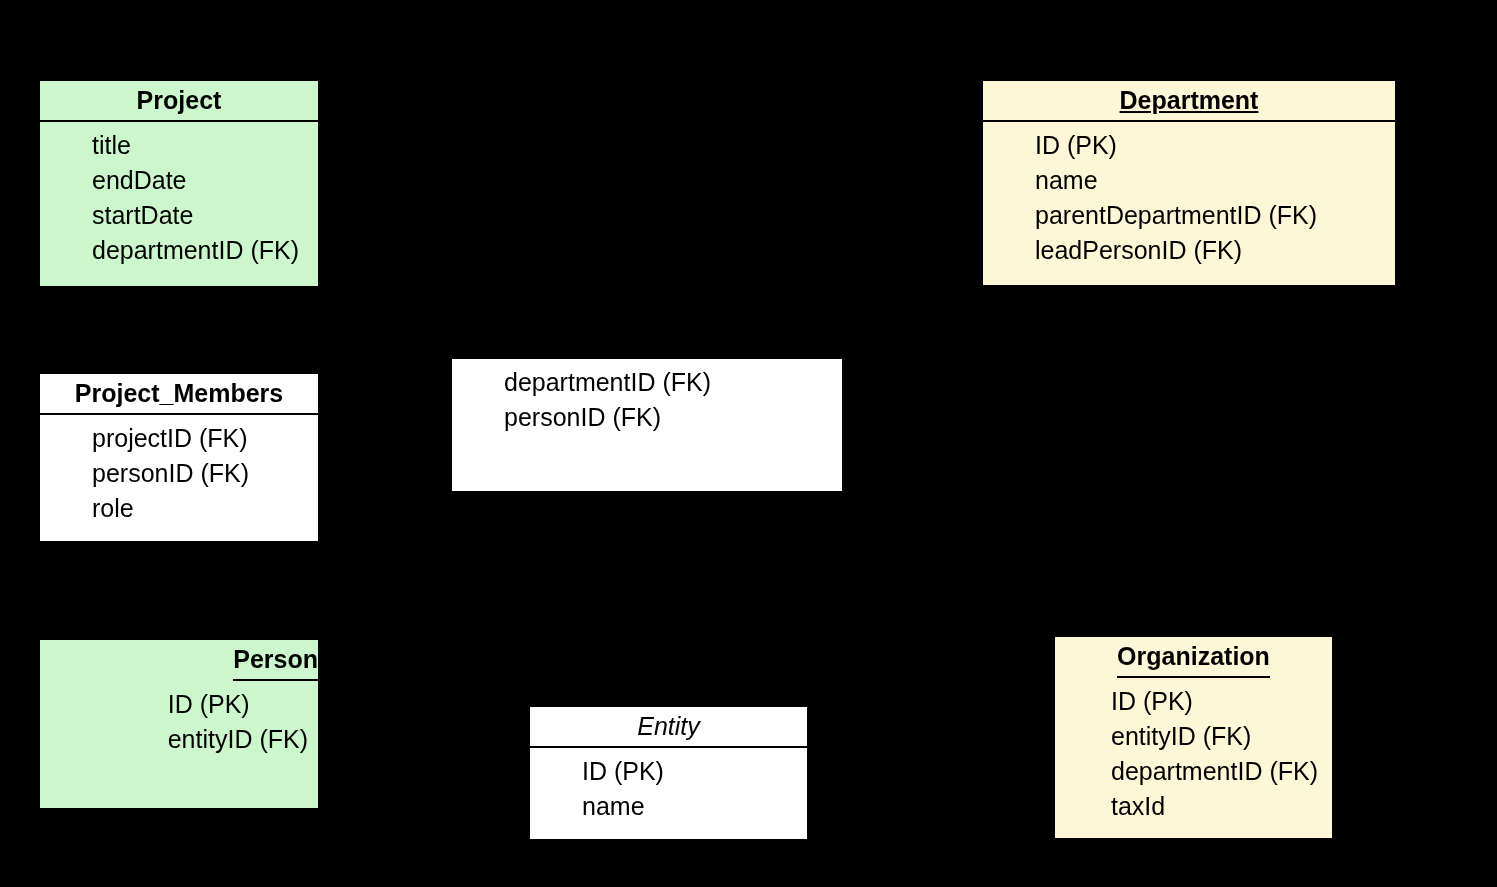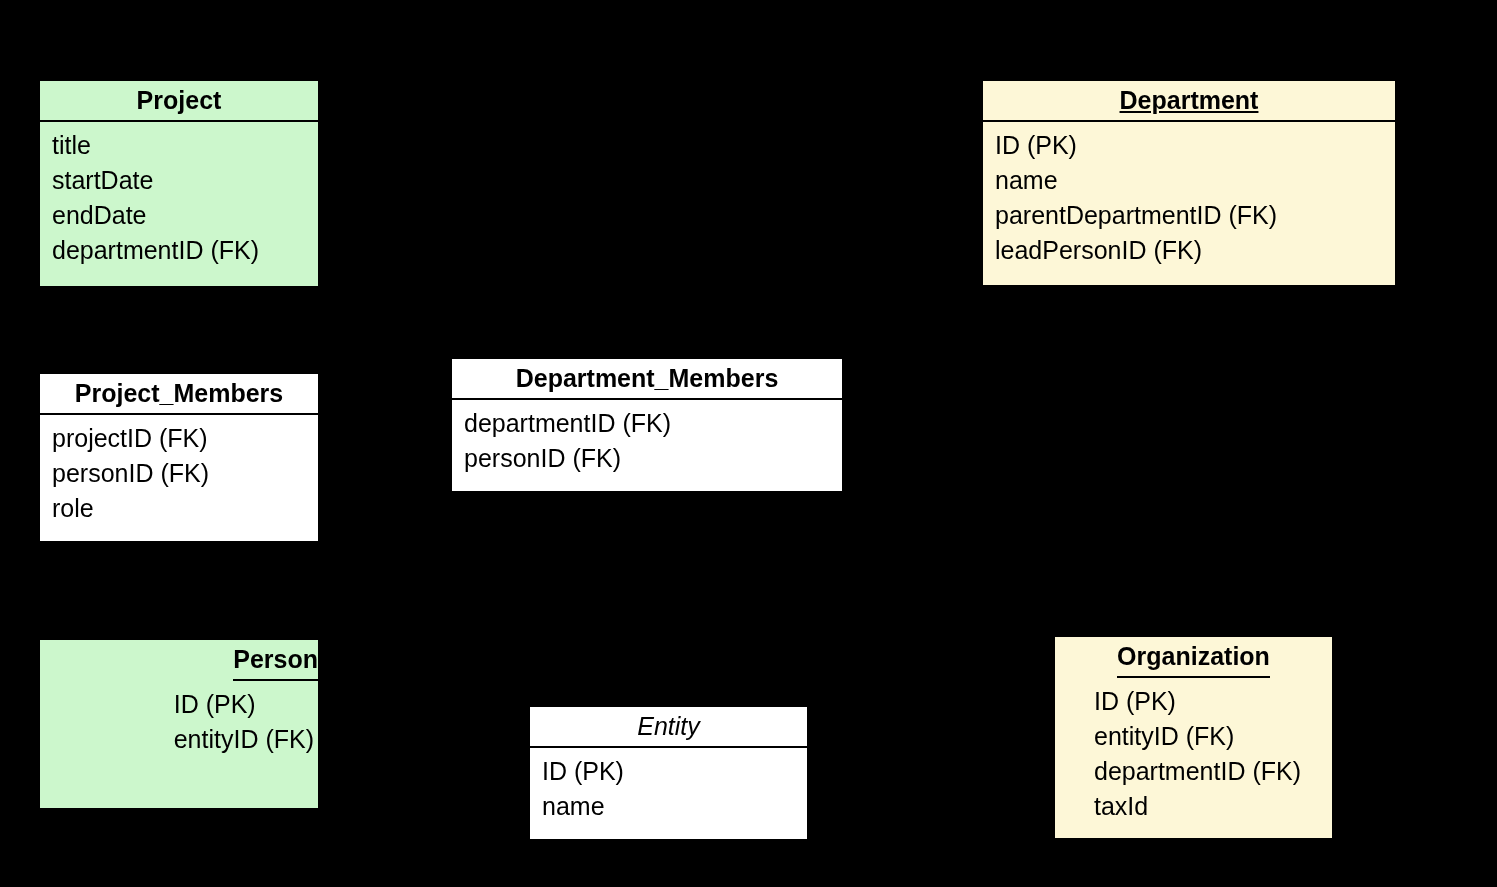--- a/index.html
+++ b/index.html
@@ -33,43 +33,44 @@
     color: #000000;
     white-space: nowrap;
     overflow: hidden;
   }
   .entity-header.abstract {
     font-weight: normal;
     font-style: italic;
   }
   .entity-attrs {
     flex: 1;
-    padding: 6px 4px 6px 12px;
+    padding: 6px 10px 6px 12px;
     box-sizing: border-box;
+    margin-left: 40px;
   }
   .attr-row {
     font-size: 25px;
     line-height: 35px;
     color: #000000;
     white-space: nowrap;
   }
   .fill-green  { background: #ccf7cc; }
   .fill-cream  { background: #fdf7d7; }
   .fill-white  { background: #ffffff; }
 </style>
 </head>
 <body>
 
 <div id="canvas">
     <div class="entity-box fill-green" style="left: 38px; top: 79px; width: 282px; height: 209px;">
       <div class="entity-header" style="height: 41px;">Project</div>
       <div class="entity-attrs">
         <div class="attr-row">title</div>
+        <div class="attr-row">endDate</div>
         <div class="attr-row">startDate</div>
-        <div class="attr-row">endDate</div>
         <div class="attr-row">departmentID (FK)</div>
       </div>
     </div>
     <div class="entity-box fill-cream" style="left: 981px; top: 79px; width: 416px; height: 208px;">
       <div class="entity-header" style="height: 41px; text-decoration: underline;">Department</div>
       <div class="entity-attrs">
         <div class="attr-row">ID (PK)</div>
         <div class="attr-row">name</div>
         <div class="attr-row">parentDepartmentID (FK)</div>
         <div class="attr-row">leadPersonID (FK)</div>
@@ -77,21 +78,20 @@
     </div>
     <div class="entity-box fill-white" style="left: 38px; top: 372px; width: 282px; height: 171px;">
       <div class="entity-header" style="height: 41px;">Project_Members</div>
       <div class="entity-attrs">
         <div class="attr-row">projectID (FK)</div>
         <div class="attr-row">personID (FK)</div>
         <div class="attr-row">role</div>
       </div>
     </div>
     <div class="entity-box fill-white" style="left: 450px; top: 357px; width: 394px; height: 136px;">
-      <div class="entity-header" style="height: 41px;">Department_Members</div>
       <div class="entity-attrs">
         <div class="attr-row">departmentID (FK)</div>
         <div class="attr-row">personID (FK)</div>
       </div>
     </div>
     <div class="entity-box fill-green" style="left: 38px; top: 638px; width: 282px; height: 172px; align-items: flex-end;">
       <div class="entity-header" style="height: 41px;">Person</div>
       <div class="entity-attrs">
         <div class="attr-row">ID (PK)</div>
         <div class="attr-row">entityID (FK)</div>

